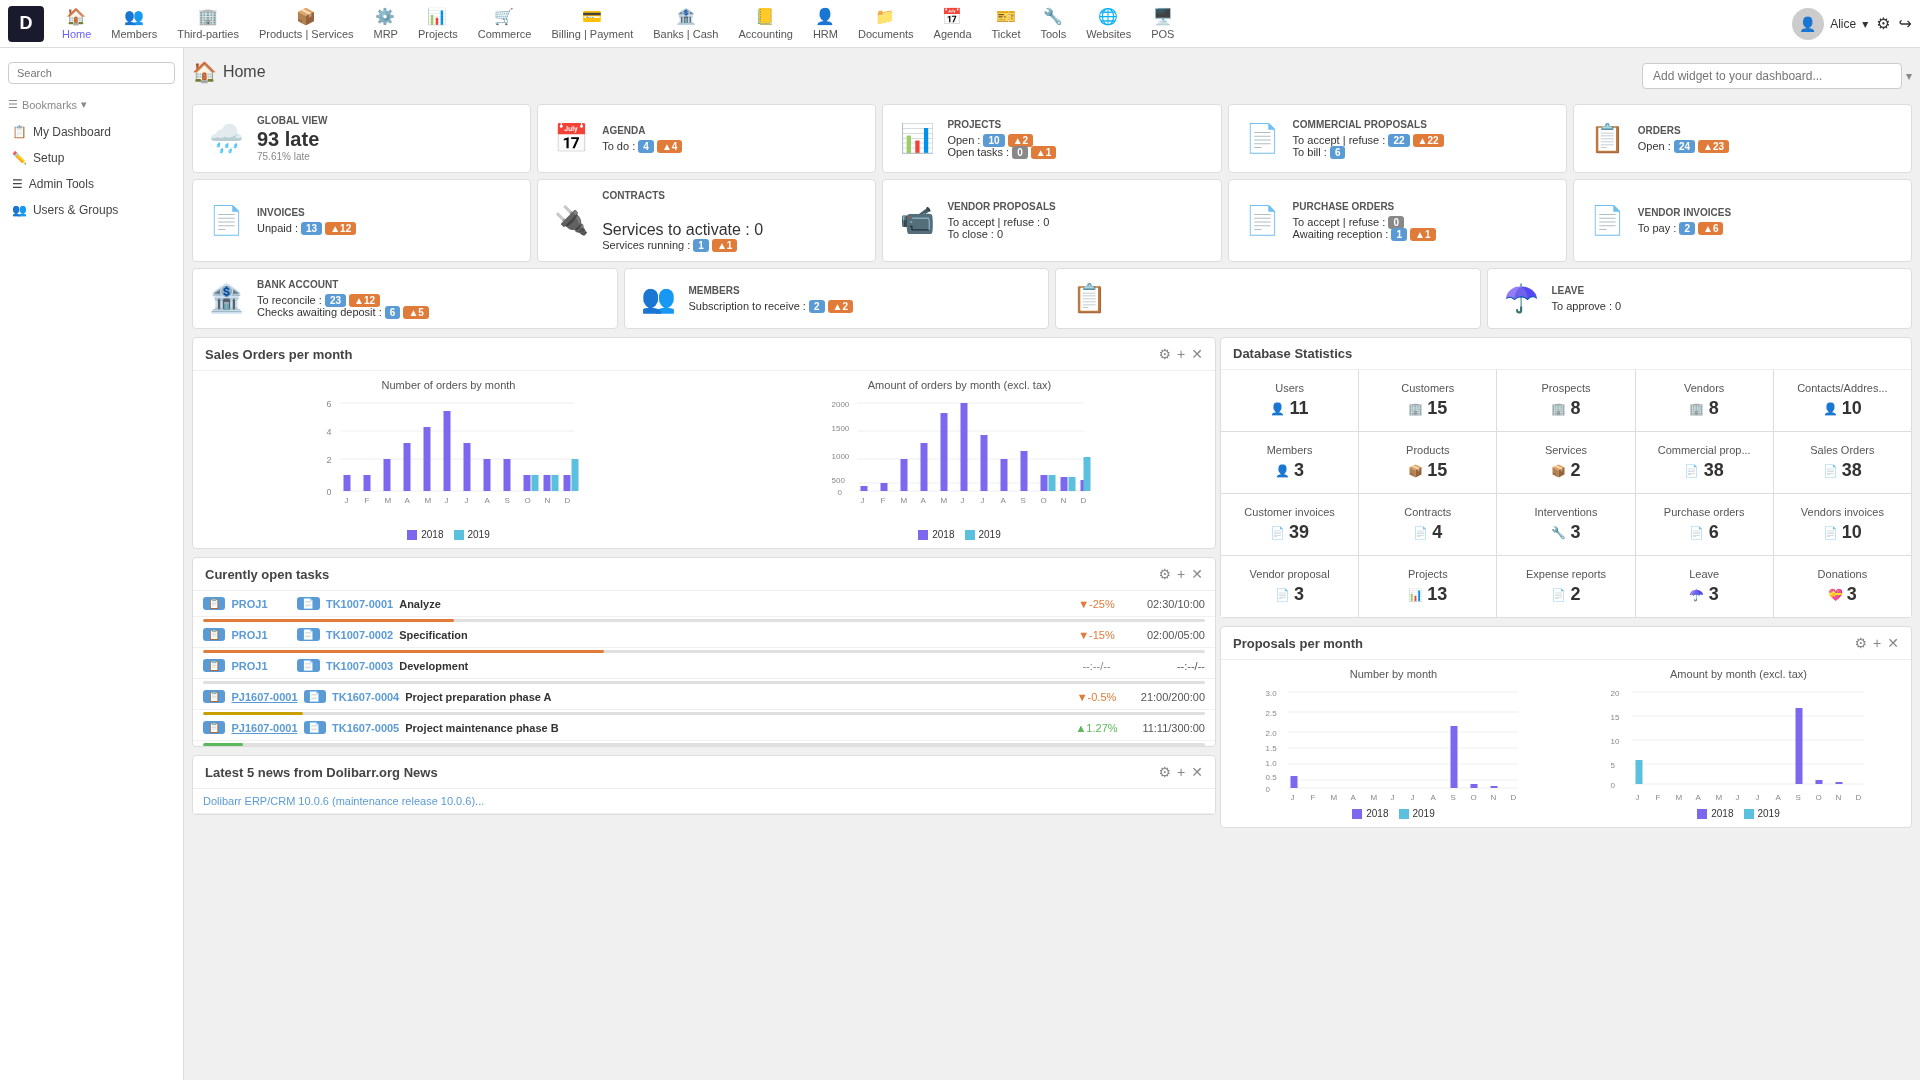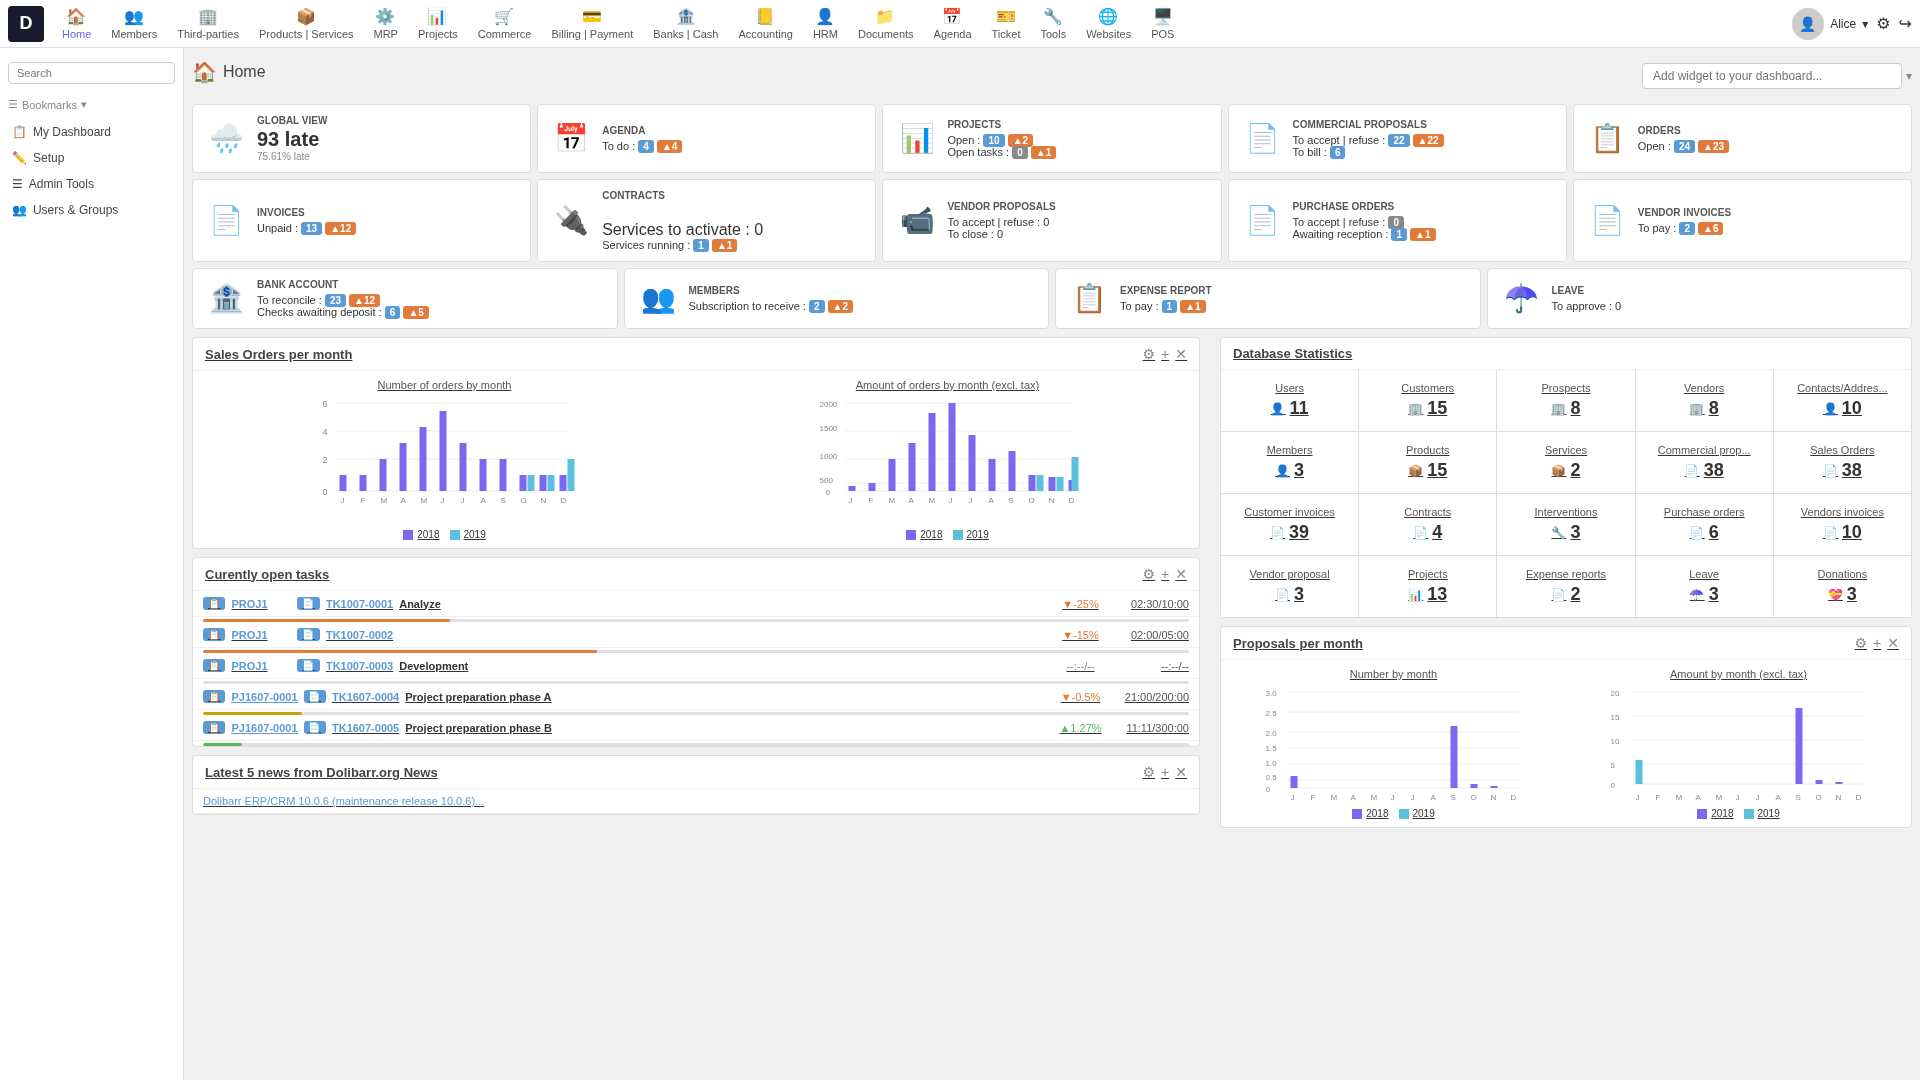--- a/index.html
+++ b/index.html
@@ -37,21 +37,21 @@
     .card-content { flex: 1; }
     .card-title { font-size: 10px; font-weight: bold; color: #555; text-transform: uppercase; margin-bottom: 2px; }
     .card-value { font-size: 20px; font-weight: bold; color: #333; }
     .card-sub { font-size: 10px; color: #888; }
     .badge { padding: 1px 5px; border-radius: 3px; font-size: 10px; font-weight: bold; }
     .badge-blue { background: #5b9bd5; color: #fff; }
     .badge-orange { background: #e07b39; color: #fff; }
     .badge-gray { background: #888; color: #fff; }
     
     
-    .two-col { display: flex; gap: 20px; margin-bottom: 8px; text-decoration: underline; }
+    .two-col { display: flex; gap: 4px; margin-bottom: 8px; }
     .col-left { flex: 1; display: flex; flex-direction: column; gap: 8px; }
     .col-right { width: 692px; display: flex; flex-direction: column; gap: 8px; }
     
     
     .panel { background: #fff; border: 1px solid #ddd; border-radius: 4px; }
     .panel-header { display: flex; align-items: center; justify-content: space-between; padding: 8px 12px; border-bottom: 1px solid #eee; }
     .panel-title { font-size: 13px; font-weight: bold; color: #444; }
     .panel-actions { display: flex; gap: 6px; }
     .panel-action-btn { background: none; border: none; cursor: pointer; color: #888; font-size: 14px; }
     .panel-body { padding: 8px; }
@@ -367,27 +367,20 @@
           <div class="card-title">MEMBERS</div>
           <div style="font-size:11px; margin-top:4px;">
             Subscription to receive : <span class="badge badge-blue">2</span>
             <span class="badge badge-orange">▲2</span>
           </div>
         </div>
       </div>
 
       <div class="summary-card">
         <div class="card-icon">📋</div>
-        <div class="card-content">
-          <div class="card-title">EXPENSE REPORT</div>
-          <div style="font-size:11px; margin-top:4px;">
-            To pay : <span class="badge badge-blue">1</span>
-            <span class="badge badge-orange">▲1</span>
-          </div>
-        </div>
       </div>
 
       <div class="summary-card">
         <div class="card-icon">☂️</div>
         <div class="card-content">
           <div class="card-title">LEAVE</div>
           <div style="font-size:11px; margin-top:4px;">To approve : 0</div>
         </div>
       </div>
     </div>
@@ -562,20 +555,21 @@
             </div>
             <div class="task-progress">
               <div class="task-progress-bar progress-orange" style="width:25%;"></div>
             </div>
 
             <div class="task-row">
               <span class="task-badge">📋</span>
               <span class="task-id">PROJ1</span>
               <span class="task-badge">📄</span>
               <span style="color:#5b9bd5; font-weight:bold;">TK1007-0002</span>
+              <span class="task-name">Specification</span>
               <span class="task-percent" style="color:#e07b39;">▼-15%</span>
               <span class="task-time">02:00/05:00</span>
             </div>
             <div class="task-progress">
               <div class="task-progress-bar progress-orange" style="width:40%;"></div>
             </div>
 
             <div class="task-row">
               <span class="task-badge">📋</span>
               <span class="task-id">PROJ1</span>
@@ -600,21 +594,21 @@
             </div>
             <div class="task-progress">
               <div class="task-progress-bar progress-orange" style="width:10%; background:#c8a000;"></div>
             </div>
 
             <div class="task-row">
               <span class="task-badge">📋</span>
               <span class="task-id" style="color:#5b9bd5; text-decoration:underline;">PJ1607-0001</span>
               <span class="task-badge">📄</span>
               <span style="color:#5b9bd5; font-weight:bold;">TK1607-0005</span>
-              <span class="task-name">Project preparation phase B</span>
+              <span class="task-name">Project maintenance phase B</span>
               <span class="task-percent" style="color:#5cb85c;">▲1.27%</span>
               <span class="task-time">11:11/300:00</span>
             </div>
             <div class="task-progress">
               <div class="task-progress-bar progress-green" style="width:4%;"></div>
             </div>
           </div>
         </div>
 
         <div class="panel">

